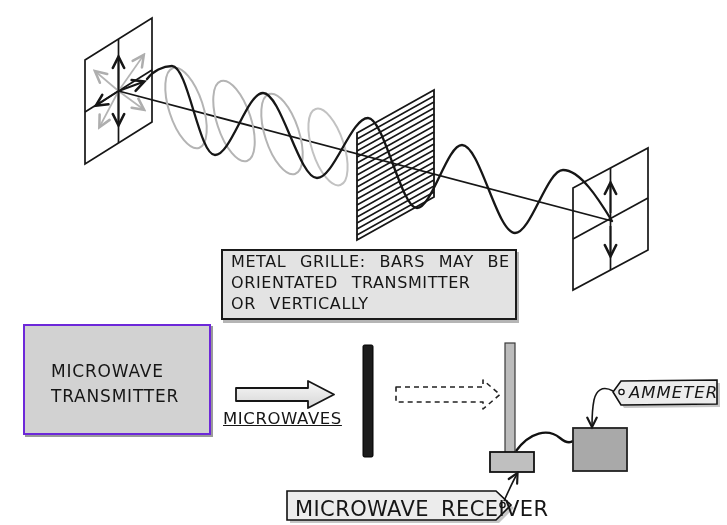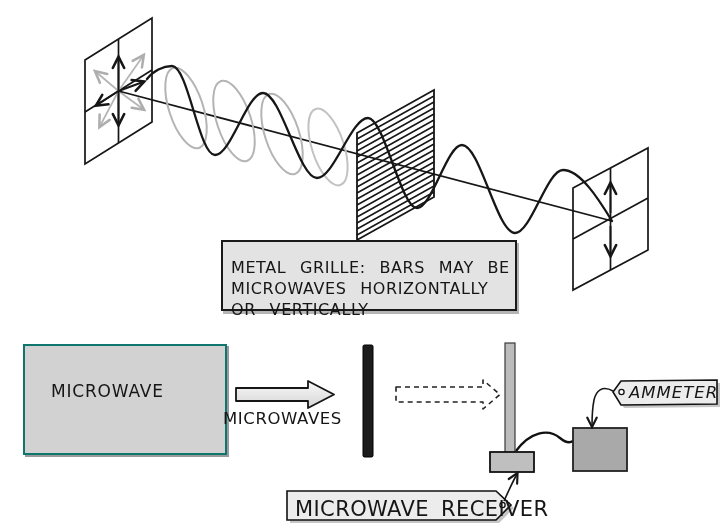--- a/index.html
+++ b/index.html
@@ -4,32 +4,32 @@
 <style>
   html,body{margin:0;padding:0;background:#ffffff;}
   .stage{
     position:relative;width:727px;height:525px;background:#ffffff;overflow:hidden;
     font-family:"DejaVu Sans","Liberation Sans",sans-serif;color:#161616;
   }
   .stage svg{position:absolute;left:0;top:0;}
   .overlay{position:absolute;white-space:nowrap;}
   
   .info-box{
-    position:absolute;left:221px;top:240px;width:296px;height:71px;box-sizing:border-box;
+    position:absolute;left:221px;top:249px;width:296px;height:71px;box-sizing:border-box;
     background:#e3e3e3;border:2px solid #1a1a1a;box-shadow:2px 3px 0 #b5b5b5;
-    padding:15px 0 0 8px;font-size:16px;line-height:21px;
+    padding:0 0 0 8px;font-size:16px;line-height:21px;
     letter-spacing:0.6px;word-spacing:8px;
   }
   
   .tx-box{
-    position:absolute;left:23px;top:344px;width:204px;height:111px;box-sizing:border-box;
-    background:#d2d2d2;border:2px solid #0f766e;box-shadow:2px 2px 0 #9a9a9a;
+    position:absolute;left:23px;top:324px;width:188px;height:111px;box-sizing:border-box;
+    background:#d2d2d2;border:2px solid #6d28d9;box-shadow:2px 2px 0 #9a9a9a;
   }
   .tx-text{position:absolute;left:26px;top:33px;font-size:17px;line-height:25px;letter-spacing:0.8px;}
-  .lbl-microwaves{left:223px;top:409px;font-size:16.5px;letter-spacing:0.6px;}
+  .lbl-microwaves{left:223px;top:409px;font-size:16.5px;letter-spacing:0.6px;text-decoration:underline;}
   .lbl-ammeter{left:629px;top:383px;font-size:16.5px;letter-spacing:1px;font-style:italic;}
   .lbl-receiver{left:295px;top:497px;font-size:21px;letter-spacing:0.4px;word-spacing:5px;}
 </style>
 </head>
 <body>
 
 <div class="stage">
 
   <svg width="727" height="525" viewBox="0 0 727 525">
     <defs>
@@ -121,27 +121,28 @@
     <g>
       <polygon points="290,494 499,494 514,508 499,523 290,523" fill="#c6c6c6"></polygon>
       <polygon points="287,491 496,491 511,505 496,520 287,520" fill="#ececec" stroke="#111" stroke-width="1.6"></polygon>
       <circle cx="502.5" cy="505" r="2.6" fill="#fff" stroke="#111" stroke-width="1.3"></circle>
       <path d="M504,501 C508,492 512,483 517,474" fill="none" stroke="#161616" stroke-width="1.6" marker-end="url(#ahb)"></path>
     </g>
   </svg>
 
   <div class="info-box">
     <div>METAL GRILLE: BARS MAY BE</div>
-    <div>MICROWAVES HORIZONTALLY</div>
+    <div>ORIENTATED TRANSMITTER</div>
     <div>OR VERTICALLY</div>
   </div>
 
   <div class="tx-box">
     <div class="tx-text">
       <div>MICROWAVE</div>
+      <div>TRANSMITTER</div>
     </div>
   </div>
 
   <div class="overlay lbl-microwaves">MICROWAVES</div>
   <div class="overlay lbl-ammeter">AMMETER</div>
   <div class="overlay lbl-receiver">MICROWAVE RECEIVER</div>
 
 </div>
 
 </body></html>

